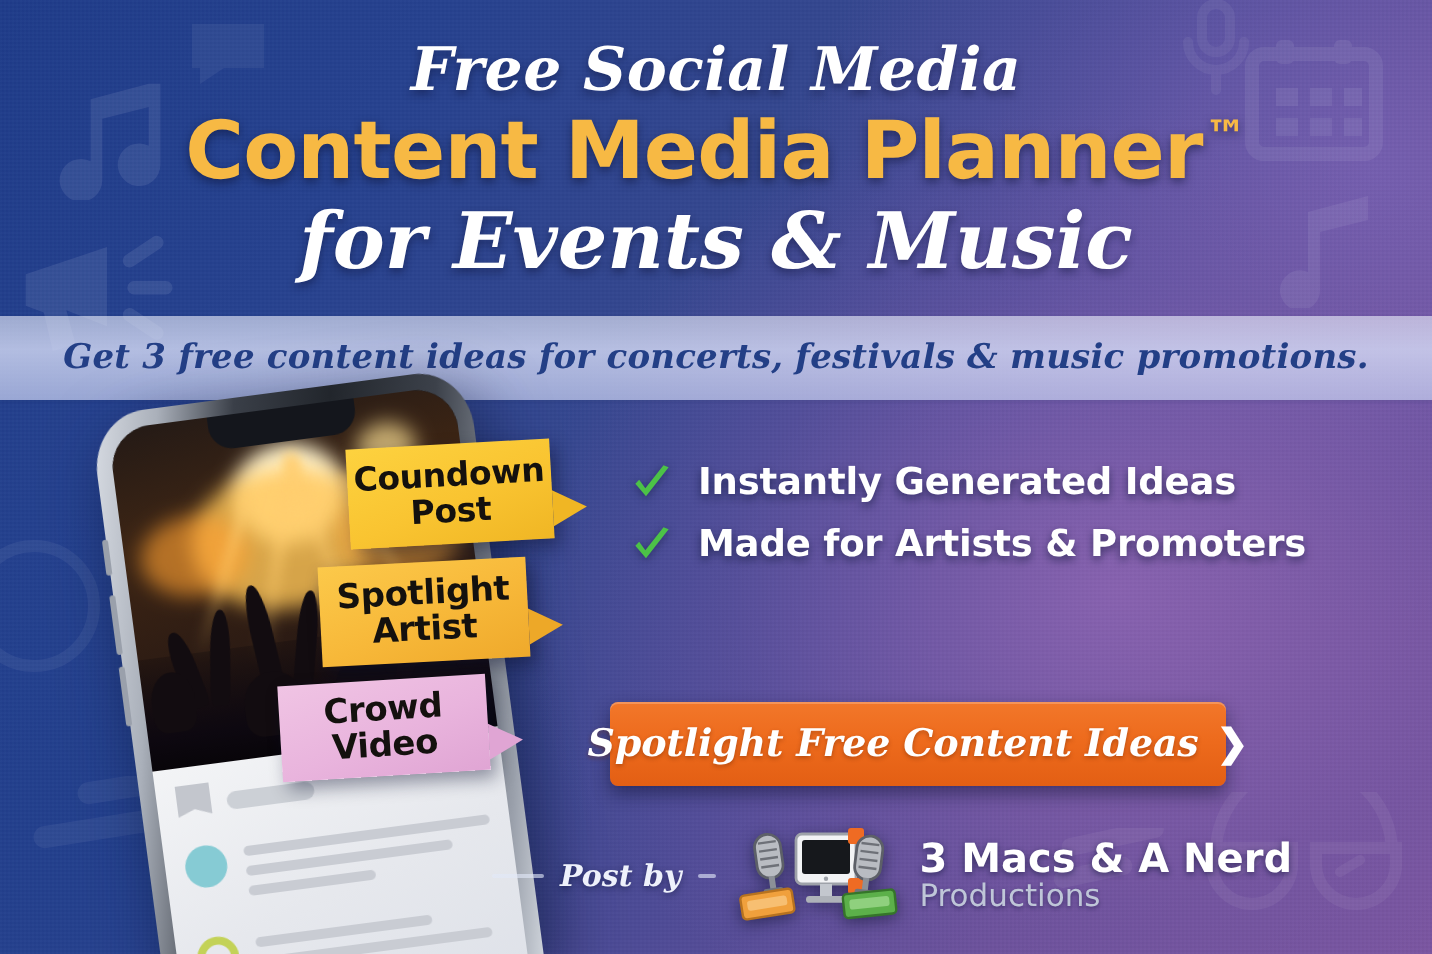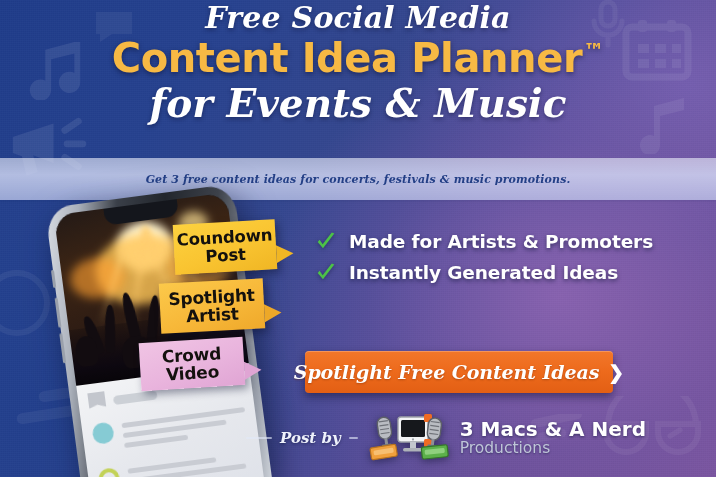--- a/index.html
+++ b/index.html
@@ -28,21 +28,21 @@
       repeating-linear-gradient(90deg, rgba(255,255,255,.012) 0 1px, rgba(0,0,0,.012) 1px 2px);
     opacity:.75;
   }
 
   
   .decor { position:absolute; opacity:.085; fill:#ffffff; pointer-events:none; }
   .decor.dim { opacity:.07; }
   .decor.faint { opacity:.055; }
 
   
-  .header { position:absolute; left:0; right:0; top:2px; text-align:center; z-index:6; }
+  .header { position:absolute; left:0; right:0; top:20px; text-align:center; z-index:6; }
   .h-line1{
     font-family:"DejaVu Serif", serif;
     font-style:italic; font-weight:bold;
     font-size:30px; color:#ffffff; letter-spacing:.2px;
     text-shadow:0 2px 4px rgba(10,16,50,.45);
     line-height:1.08;
   }
   .h-line2{
     font-size:40px; font-weight:bold; color:#f7b944;
     letter-spacing:-.4px; line-height:1.12; margin-top:2px;
@@ -60,21 +60,21 @@
   
   .subband{
     position:absolute; left:0; right:0; top:158px; height:42px; z-index:5;
     background:linear-gradient(180deg, rgba(233,236,249,.62) 0%, rgba(214,220,246,.80) 40%, rgba(198,206,240,.72) 100%);
     display:flex; align-items:center; justify-content:center;
     box-shadow:0 1px 2px rgba(20,30,80,.12);
   }
   .subband .txt{
     font-family:"DejaVu Serif", serif;
     font-style:italic; font-weight:bold;
-    font-size:11px; color:#233f86; letter-spacing:.1px;
+    font-size:17px; color:#233f86; letter-spacing:.1px;
     white-space:nowrap;
   }
 
   
   .phone-wrap{
     position:absolute; left:44px; top:196px; width:190px; height:300px; z-index:7;
     transform:rotate(-7.5deg); transform-origin:50% 0%;
     filter:drop-shadow(6px 10px 16px rgba(8,14,45,.55));
   }
   .phone-body{
@@ -232,21 +232,21 @@
     <rect x="6" y="6" width="52" height="9" rx="4.5" transform="rotate(-12 6 6)"></rect>
     <rect x="2" y="22" width="40" height="9" rx="4.5" transform="rotate(-12 2 22)"></rect>
   </svg>
   <svg class="decor faint" style="left:-18px; top:268px; width:70px; height:70px;" viewBox="0 0 70 70">
     <circle cx="35" cy="35" r="30" fill="none" stroke="#fff" stroke-width="6"></circle>
   </svg>
 
   <div class="header">
     <div class="h-line1">Free Social Media</div>
     <div class="h-line2">
-      <span>Content Idea Planner</span><span class="tm">™</span>
+      <span>Content Media Planner</span><span class="tm">™</span>
     </div>
     <div class="h-line3">for Events &amp; Music</div>
   </div>
 
   <div class="subband">
     <span class="txt">Get 3 free content ideas for concerts, festivals &amp; music promotions.</span>
   </div>
 
   <div class="phone-wrap">
     <div class="phone-body">
@@ -320,27 +320,27 @@
     <span class="l">Crowd</span>
     <span class="l">Video</span>
     <span class="fold"></span>
   </div>
 
   <div class="features">
     <div class="feat">
       <svg class="check" viewBox="0 0 24 24">
           <path d="M2 12.5 8.4 20 22 2.5l-3.1-1.2L8 15.2 4.3 10z" fill="#4cc247"></path>
         </svg>
-      <span class="feat-label">Made for Artists &amp; Promoters</span>
+      <span class="feat-label">Instantly Generated Ideas</span>
     </div>
     <div class="feat">
       <svg class="check" viewBox="0 0 24 24">
           <path d="M2 12.5 8.4 20 22 2.5l-3.1-1.2L8 15.2 4.3 10z" fill="#4cc247"></path>
         </svg>
-      <span class="feat-label">Instantly Generated Ideas</span>
+      <span class="feat-label">Made for Artists &amp; Promoters</span>
     </div>
   </div>
 
   <button class="cta">
     <span class="cta-label">Spotlight Free Content Ideas</span>
     <span class="cta-arrow">❯</span>
   </button>
 
   <div class="footer">
     <span class="rule"></span>

